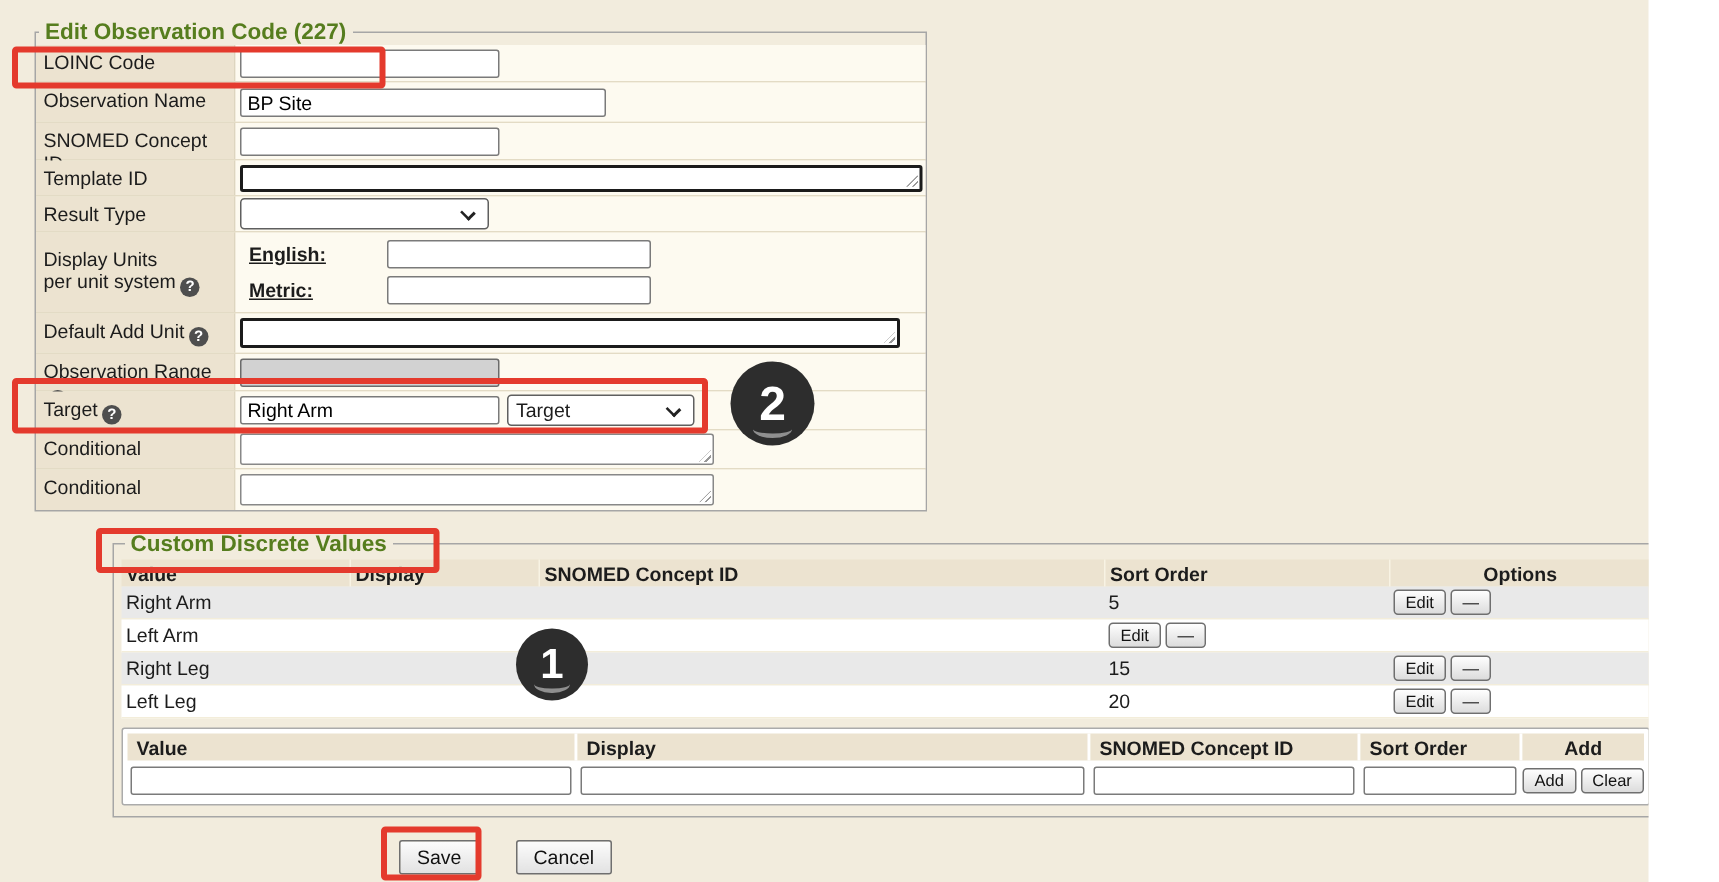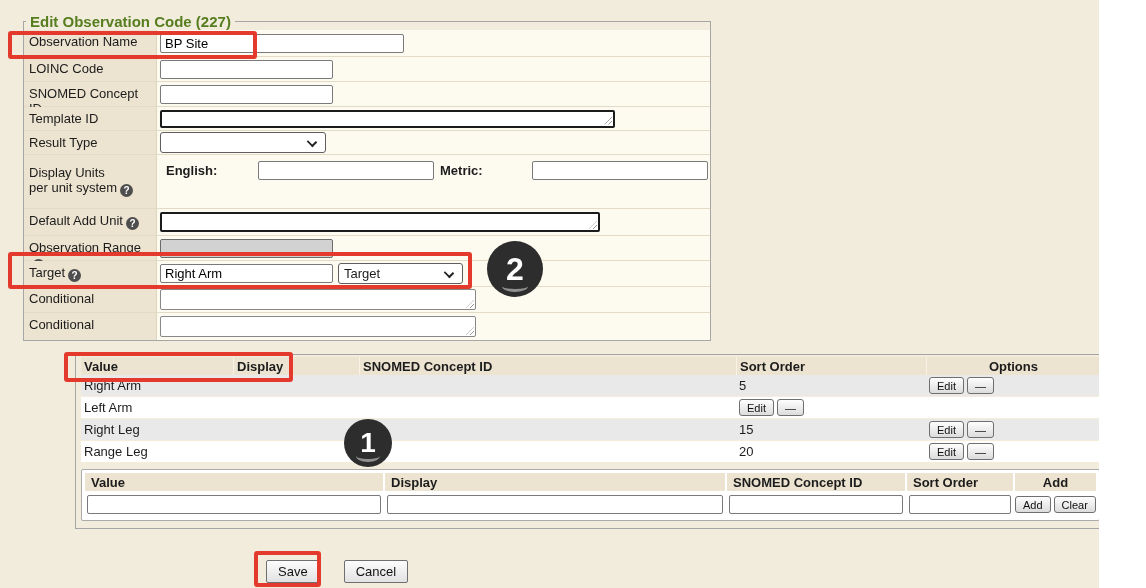--- a/index.html
+++ b/index.html
@@ -92,31 +92,31 @@
          border-bottom:3px solid #8f8f8f;border-radius:50%;}
 </style>
 </head>
 <body>
 
 <div class="stage">
 
   <fieldset class="main-form">
     <legend>Edit Observation Code (227)</legend>
 
+    <div class="frow" style="height:25px">
+      <div class="flabel"><span>LOINC Code</span></div>
+      <div class="fval">
+          <input class="ti" style="width: 173px;" value="">
+        </div>
+    </div>
+
     <div class="frow" style="height:27px">
       <div class="flabel"><span>Observation Name</span></div>
       <div class="fval">
           <input class="ti" style="width: 244px;" value="BP Site">
-        </div>
-    </div>
-
-    <div class="frow" style="height:25px">
-      <div class="flabel"><span>LOINC Code</span></div>
-      <div class="fval">
-          <input class="ti" style="width: 173px;" value="">
         </div>
     </div>
 
     <div class="frow" style="height:25px">
       <div class="flabel"><span>SNOMED Concept ID</span></div>
       <div class="fval">
           <input class="ti" style="width: 173px;" value="">
         </div>
     </div>
 
@@ -137,21 +137,21 @@
           <span class="chev"></span>
         </div>
       </div>
     </div>
 
     <div class="frow" style="height:54px">
       <div class="flabel" style="padding-top:10px">
         <span>Display Units</span><br>
         <span>per unit system</span><span class="help">?</span>
       </div>
-      <div class="fval" style="align-items:stretch;justify-content:center;">
+      <div class="fval" style="flex-direction:column;align-items:stretch;justify-content:center;text-decoration:underline;">
         <div class="units-row">
           <span class="ulabel">English:</span>
           <input class="ti" style="width: 176px;" value="">
         </div>
         <div class="units-row">
           <span class="ulabel">Metric:</span>
           <input class="ti" style="width: 176px;" value="">
         </div>
       </div>
     </div>
@@ -196,20 +196,21 @@
       <div class="flabel"><span>Conditional</span></div>
       <div class="fval">
         <div class="textarea" style="width:316px;height:21px">
           <span class="resize-handle"></span>
         </div>
       </div>
     </div>
   </fieldset>
 
   <fieldset class="discrete">
+    <legend>Custom Discrete Values</legend>
 
     <div class="dv-table">
       <div class="dv-row dv-head">
         <div class="dv-cell">Value</div>
         <div class="dv-cell">Display</div>
         <div class="dv-cell">SNOMED Concept ID</div>
         <div class="dv-cell">Sort Order</div>
         <div class="dv-cell col-center">Options</div>
       </div>
 
@@ -236,21 +237,21 @@
         <div class="dv-cell">Right Leg</div>
         <div class="dv-cell"></div>
         <div class="dv-cell"></div>
         <div class="dv-cell">15</div>
         <div class="dv-cell opt-cell">
           <button class="btn-small">Edit</button>
           <button class="btn-small">—</button>
         </div>
       </div>
       <div class="dv-row dv-data">
-        <div class="dv-cell">Range Leg</div>
+        <div class="dv-cell">Left Leg</div>
         <div class="dv-cell"></div>
         <div class="dv-cell"></div>
         <div class="dv-cell">20</div>
         <div class="dv-cell opt-cell">
           <button class="btn-small">Edit</button>
           <button class="btn-small">—</button>
         </div>
       </div>
     </div>
 

